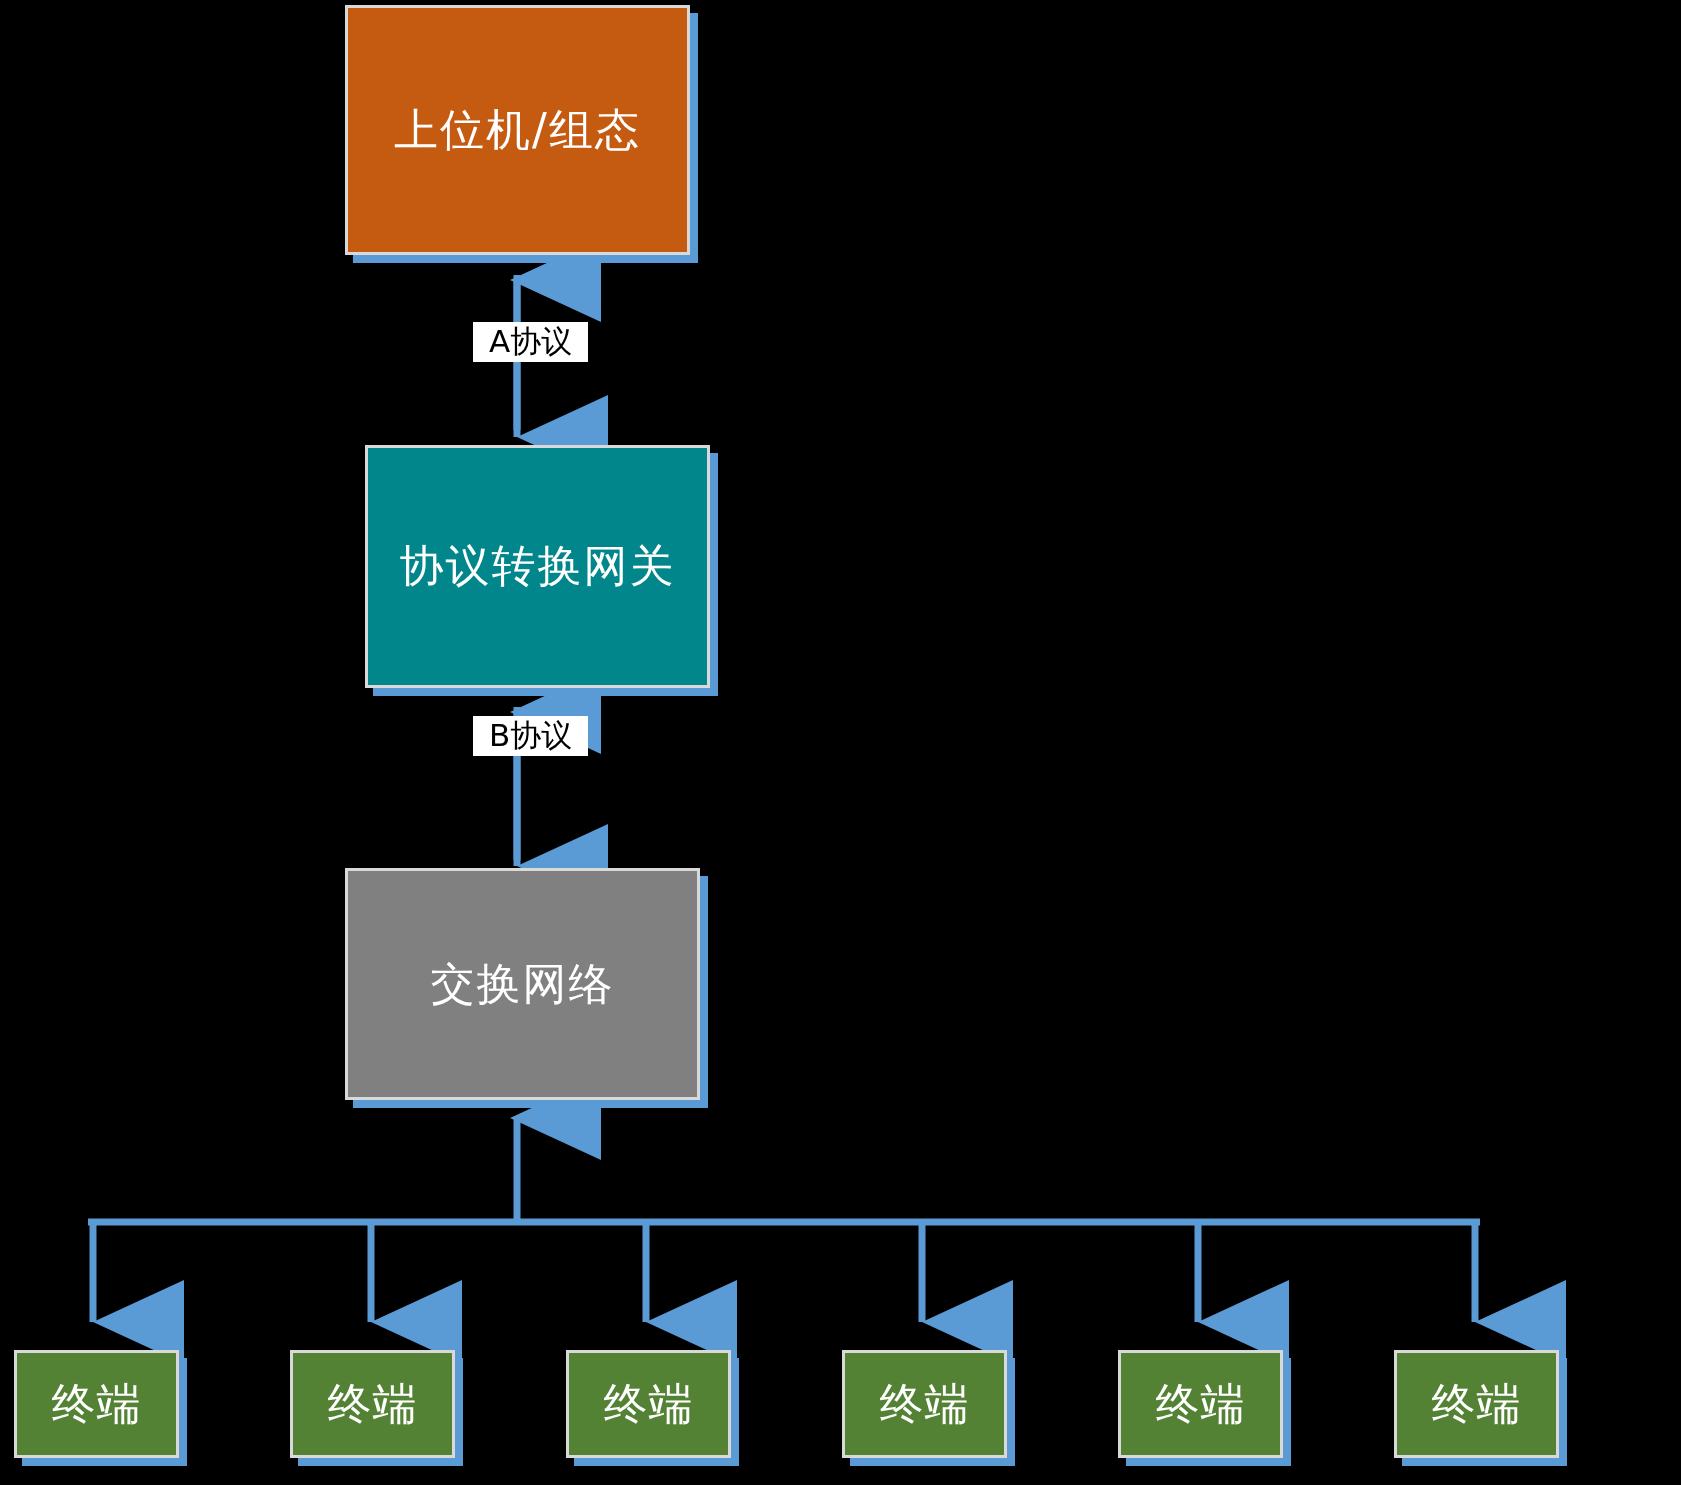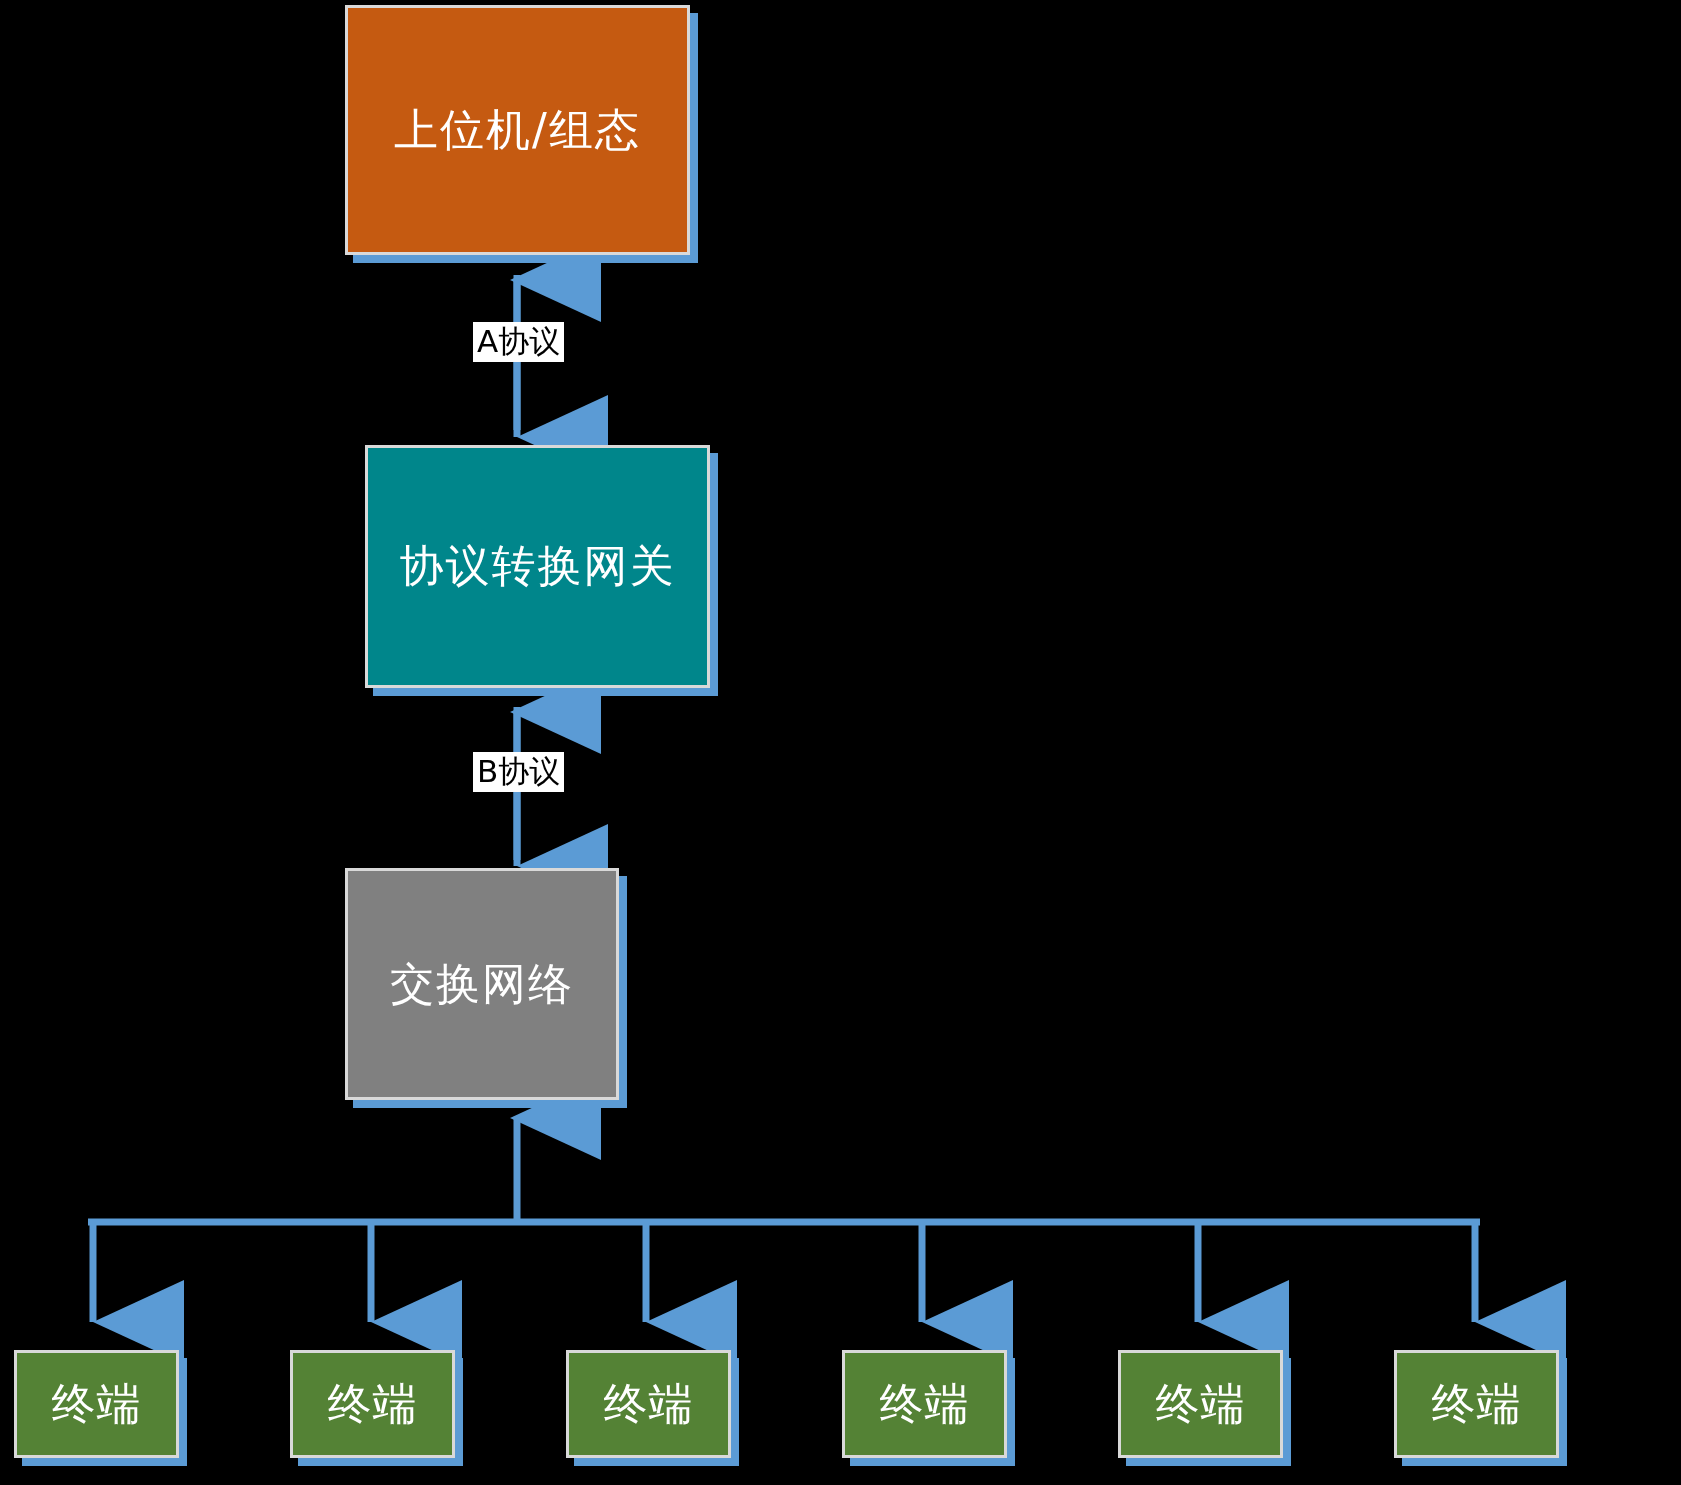--- a/index.html
+++ b/index.html
@@ -20,21 +20,21 @@
   .n-host  .label{font-size:44px;}
   .n-gw    .face{background:#00868b;}
   .n-gw    .label{font-size:44px;}
   .n-sw    .face{background:#808080;}
   .n-sw    .label{font-size:44px;}
   .n-term  .face{background:#548235;}
   .n-term  .label{font-size:44px;letter-spacing:1px;}
 
   
   .edge-label{position:absolute;background:#ffffff;color:#000000;
-              font-size:31px;line-height:1.15;padding:2px 4px;white-space:nowrap;
+              font-size:31px;line-height:1.15;padding:2px 16px;white-space:nowrap;
               box-sizing:border-box;}
 </style>
 </head>
 <body>
 
 <div id="stage">
 
   <svg class="wires" viewBox="0 0 1681 1485">
     <defs>
       <marker id="arrUp" markerWidth="16" markerHeight="14" refX="8" refY="1" orient="auto" markerUnits="strokeWidth">
@@ -78,21 +78,21 @@
     </div>
   </div>
 
   <div class="node n-gw" style="left:345px;top:445px;width:345px;height:243px;margin-left:20px;">
     <div class="plate"></div>
     <div class="face">
       <span class="label">协议转换网关</span>
     </div>
   </div>
 
-  <div class="node n-sw" style="left:345px;top:868px;width:274px;height:232px;">
+  <div class="node n-sw" style="left:345px;top:868px;width:355px;height:232px;">
     <div class="plate"></div>
     <div class="face">
       <span class="label">交换网络</span>
     </div>
   </div>
 
   <div class="node n-term" style="left:14px;top:1350px;width:165px;height:108px;">
     <div class="plate"></div>
     <div class="face">
       <span class="label">终端</span>
@@ -129,15 +129,15 @@
 
   <div class="node n-term" style="left:1394px;top:1350px;width:165px;height:108px;">
     <div class="plate"></div>
     <div class="face">
       <span class="label">终端</span>
     </div>
   </div>
 
   <div class="edge-label" style="left:473px;top:322px;">A协议</div>
 
-  <div class="edge-label" style="left:473px;top:752px;">B协议</div>
+  <div class="edge-label" style="left:473px;top:716px;">B协议</div>
 
 </div>
 
 </body></html>

